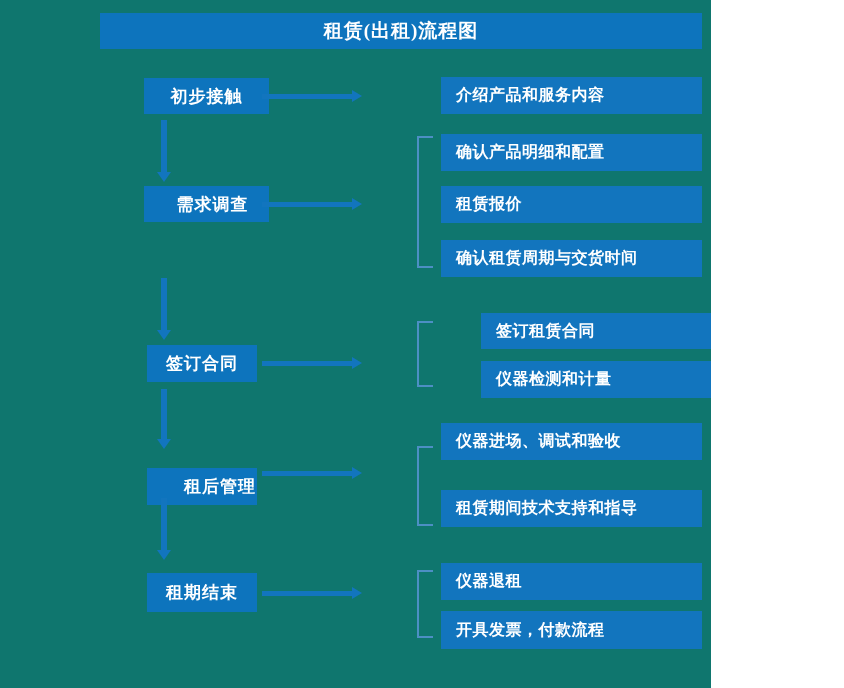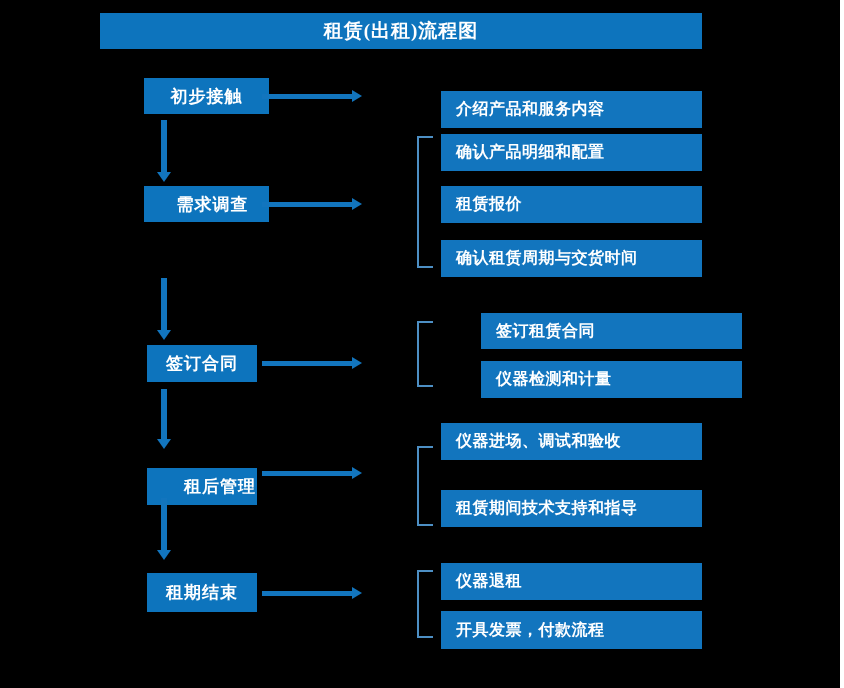--- a/index.html
+++ b/index.html
@@ -6,23 +6,23 @@
   html, body {
     margin: 0;
     padding: 0;
     background: #ffffff;
   }
   body {
     font-family: "Liberation Serif", "DejaVu Serif", serif;
   }
   #canvas {
     position: relative;
-    width: 840px;
+    width: 711px;
     height: 688px;
-    background: #000000;
+    background: #0f766e;
     overflow: hidden;
     text-decoration: underline;
   }
 
   
   .title-bar {
     position: absolute;
     left: 100px;
     top: 13px;
     width: 602px;
@@ -133,21 +133,21 @@
 
   <div class="title-bar">租赁(出租)流程图</div>
 
   <div class="stage-box" style="left:100px; top:78px; width:125px; height:36px;">初步接触</div>
 
   <div class="h-arrow" style="left:262px; top:88px; width:100px;">
     <div class="shaft" style="width:90px;"></div>
     <div class="head" style="left:90px;"></div>
   </div>
 
-  <div class="detail-box" style="top:91px; height:37px;">介绍产品和服务内容</div>
+  <div class="detail-box" style="top:77px; height:37px;">介绍产品和服务内容</div>
 
   <div class="v-arrow" style="left:155px; top:120px; height:64px;">
     <div class="shaft" style="height:52px;"></div>
     <div class="head" style="top:52px;"></div>
   </div>
 
   <div class="stage-box" style="left:100px; top:186px; width:125px; height:36px;padding-left:12px;">需求调查</div>
 
   <div class="h-arrow" style="left:262px; top:196px; width:100px;">
     <div class="shaft" style="width:90px;"></div>

